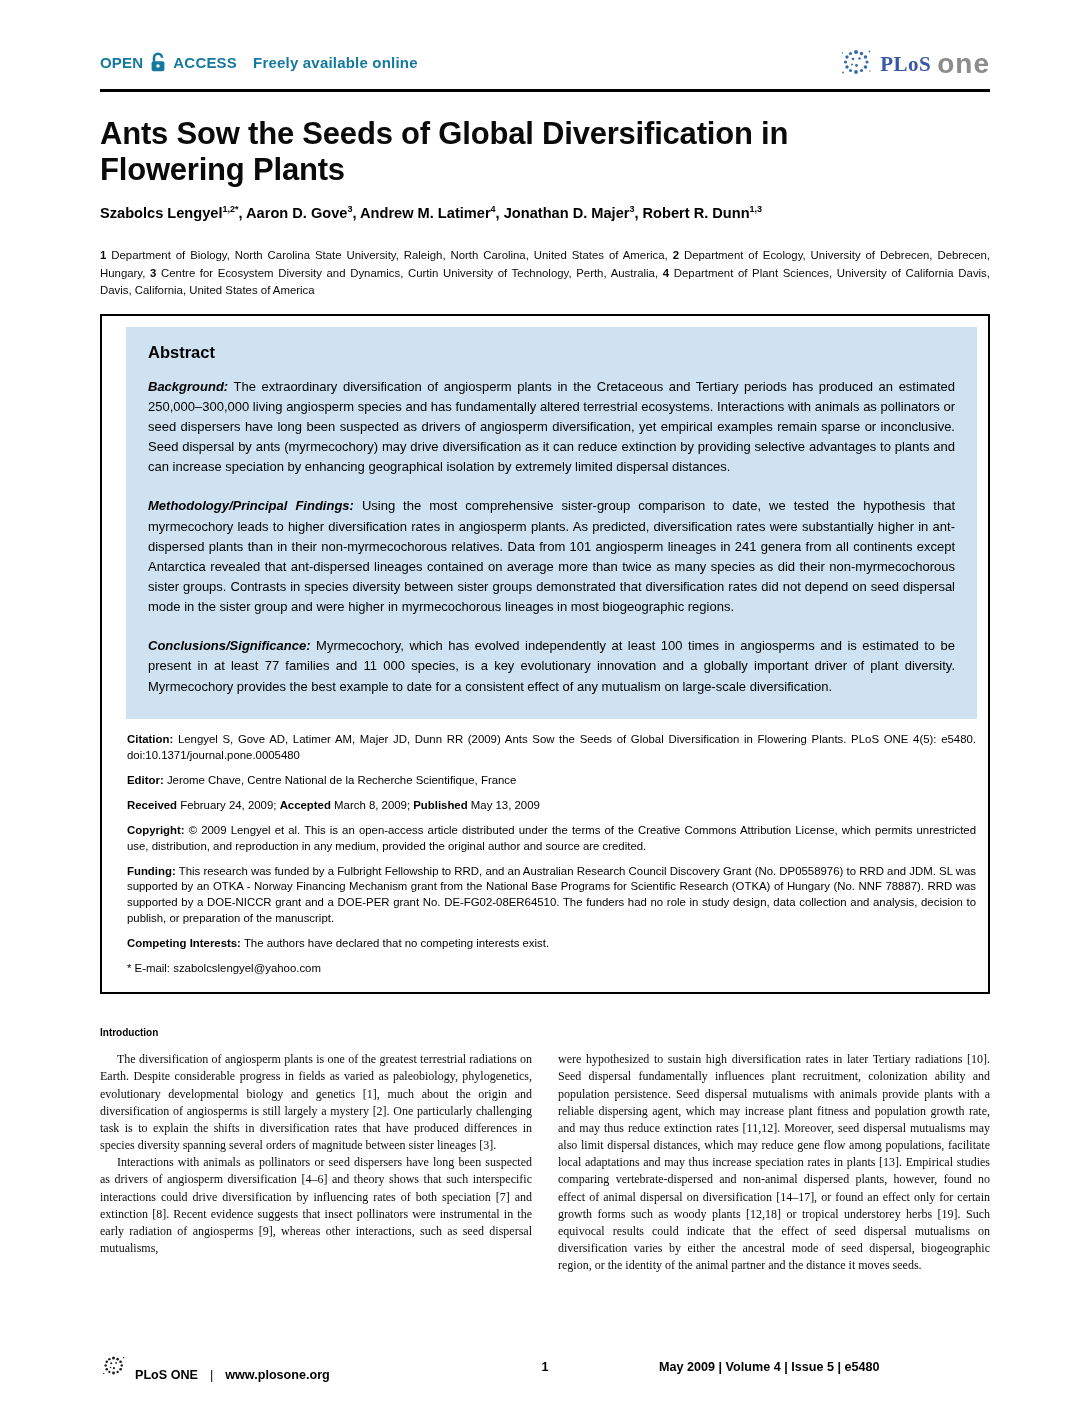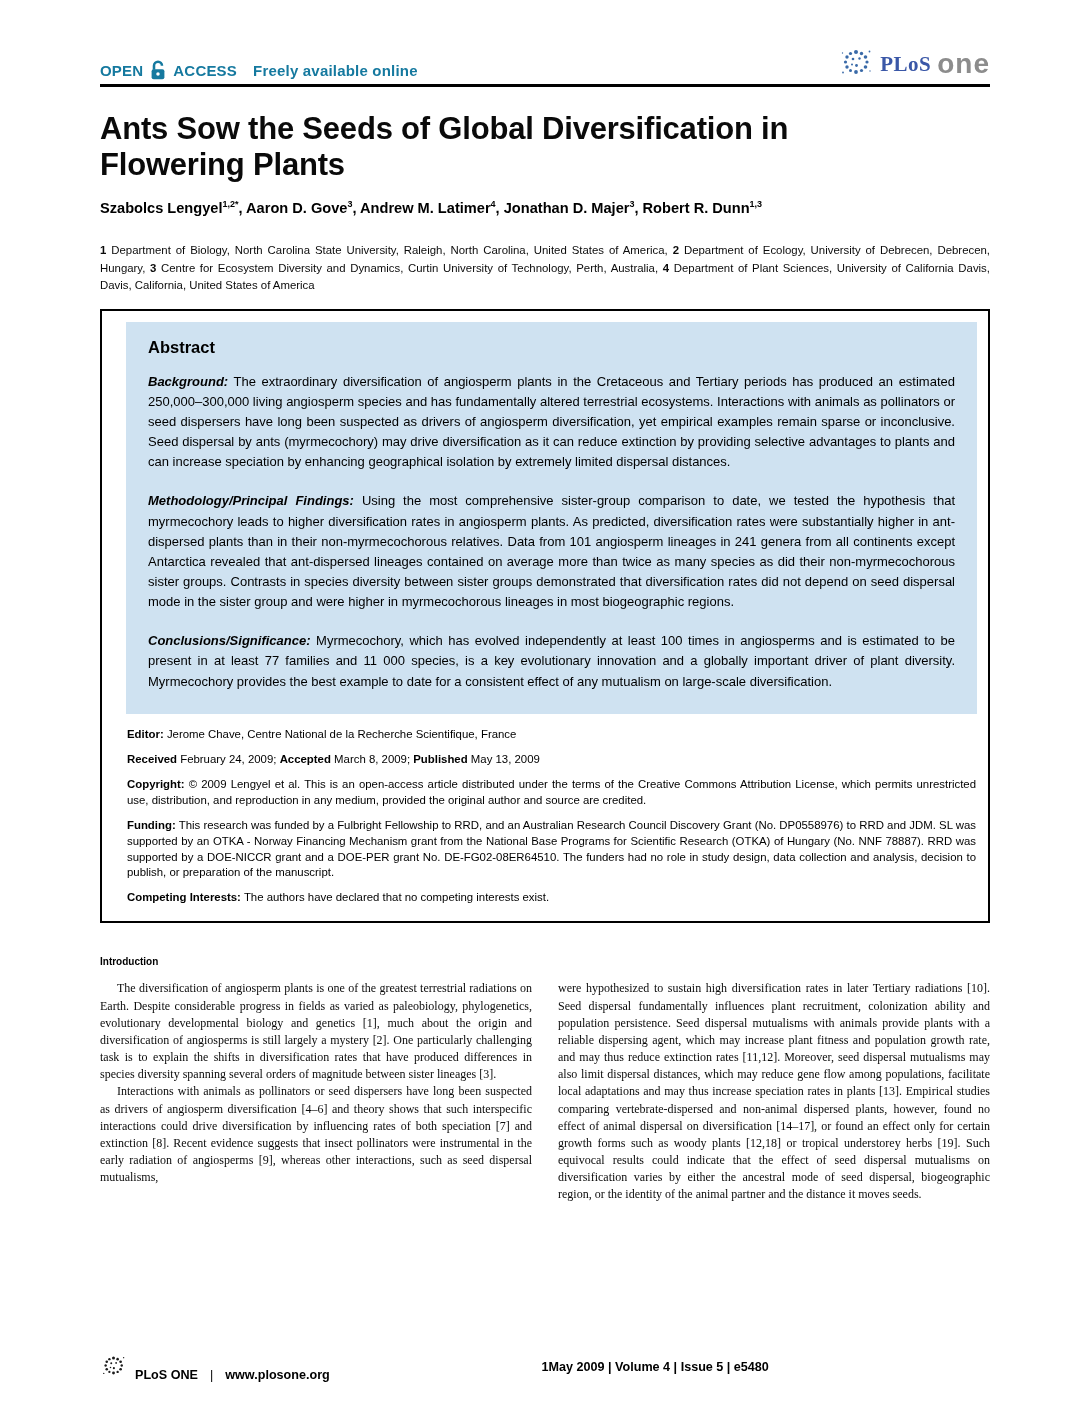--- a/index.html
+++ b/index.html
@@ -8,21 +8,21 @@
     width:1089px; height:1406px; overflow:hidden;
     font-family:"Liberation Sans", sans-serif; color:#000;
   }
   .page {
     width:1089px; height:1406px;
     padding:44px 99px 24px 100px;
     display:flex; flex-direction:column;
   }
 
   
-  .header-row { display:flex; justify-content:space-between; align-items:flex-end; }
+  .header-row { display:flex; justify-content:space-between; align-items:center; padding-bottom:5px; }
   .oa-line { display:flex; align-items:center; gap:5px; color:#15799f; font-weight:bold; font-size:15px; letter-spacing:0.2px; padding-bottom:3px; }
   .oa-line .lock { margin:0 2px; display:inline-flex; }
   .logo { display:flex; align-items:center; gap:6px; }
   .logo .plos { font-family:"Liberation Serif", serif; font-weight:bold; font-size:21px; color:#3a57a7; letter-spacing:0.5px; }
   .logo .one  { font-family:"Liberation Sans", sans-serif; font-weight:bold; font-size:28px; color:#8c8c8c; letter-spacing:1px; }
   .rule { height:3px; background:#000; }
 
   
   .title {
     margin-top:24px; font-size:31px; font-weight:bold; line-height:1.17;
@@ -53,21 +53,21 @@
   .col p {
     font-family:"Liberation Serif", serif; font-size:12px; line-height:1.43;
     text-align:justify; color:#0a0a0a;
   }
   .col p.indent { text-indent:17px; }
 
   
   .footer { margin-top:auto; display:flex; align-items:center; font-size:12.6px; font-weight:bold; }
   .footer .fleft  { flex:1 1 0; display:flex; align-items:flex-end; gap:8px; }
   .footer .fmid   { flex:0 0 auto; }
-  .footer .fright { flex:1 1 0; text-align:left; }
+  .footer .fright { flex:1 1 0; text-align:center; }
   .footer .fsep { font-weight:normal; padding:0 4px; }
   .footer a { color:#000; text-decoration:none; }
 </style>
 </head>
 <body>
 
 <div class="page">
 
   <div class="header-row">
     <div class="oa-line">
@@ -135,25 +135,27 @@
 
   <div class="absbox">
     <div class="abstract-panel">
       <h2>Abstract</h2>
       <p><span class="sec-label">Background:</span> <span>The extraordinary diversification of angiosperm plants in the Cretaceous and Tertiary periods has produced an estimated 250,000–300,000 living angiosperm species and has fundamentally altered terrestrial ecosystems. Interactions with animals as pollinators or seed dispersers have long been suspected as drivers of angiosperm diversification, yet empirical examples remain sparse or inconclusive. Seed dispersal by ants (myrmecochory) may drive diversification as it can reduce extinction by providing selective advantages to plants and can increase speciation by enhancing geographical isolation by extremely limited dispersal distances.</span></p>
       <p><span class="sec-label">Methodology/Principal Findings:</span> <span>Using the most comprehensive sister-group comparison to date, we tested the hypothesis that myrmecochory leads to higher diversification rates in angiosperm plants. As predicted, diversification rates were substantially higher in ant-dispersed plants than in their non-myrmecochorous relatives. Data from 101 angiosperm lineages in 241 genera from all continents except Antarctica revealed that ant-dispersed lineages contained on average more than twice as many species as did their non-myrmecochorous sister groups. Contrasts in species diversity between sister groups demonstrated that diversification rates did not depend on seed dispersal mode in the sister group and were higher in myrmecochorous lineages in most biogeographic regions.</span></p>
       <p><span class="sec-label">Conclusions/Significance:</span> <span>Myrmecochory, which has evolved independently at least 100 times in angiosperms and is estimated to be present in at least 77 families and 11 000 species, is a key evolutionary innovation and a globally important driver of plant diversity. Myrmecochory provides the best example to date for a consistent effect of any mutualism on large-scale diversification.</span></p>
     </div>
 
     <div class="metadata">
+      <p><b>Citation:</b> <span>Lengyel S, Gove AD, Latimer AM, Majer JD, Dunn RR (2009) Ants Sow the Seeds of Global Diversification in Flowering Plants. PLoS ONE 4(5): e5480. doi:10.1371/journal.pone.0005480</span></p>
       <p><b>Editor:</b> <span>Jerome Chave, Centre National de la Recherche Scientifique, France</span></p>
       <p><b>Received</b> <span>February 24, 2009;</span> <b>Accepted</b> <span>March 8, 2009;</span> <b>Published</b> <span>May 13, 2009</span></p>
       <p><b>Copyright:</b> <span>© 2009 Lengyel et al. This is an open-access article distributed under the terms of the Creative Commons Attribution License, which permits unrestricted use, distribution, and reproduction in any medium, provided the original author and source are credited.</span></p>
       <p><b>Funding:</b> <span>This research was funded by a Fulbright Fellowship to RRD, and an Australian Research Council Discovery Grant (No. DP0558976) to RRD and JDM. SL was supported by an OTKA - Norway Financing Mechanism grant from the National Base Programs for Scientific Research (OTKA) of Hungary (No. NNF 78887). RRD was supported by a DOE-NICCR grant and a DOE-PER grant No. DE-FG02-08ER64510. The funders had no role in study design, data collection and analysis, decision to publish, or preparation of the manuscript.</span></p>
       <p><b>Competing Interests:</b> <span>The authors have declared that no competing interests exist.</span></p>
+      <p><span>* E-mail:</span> <a href="#" class="email-link">szabolcslengyel@yahoo.com</a></p>
     </div>
   </div>
 
   <h2 class="intro-heading">Introduction</h2>
   <div class="columns">
     <div class="col">
       <p class="indent">The diversification of angiosperm plants is one of the greatest terrestrial radiations on Earth. Despite considerable progress in fields as varied as paleobiology, phylogenetics, evolutionary developmental biology and genetics [1], much about the origin and diversification of angiosperms is still largely a mystery [2]. One particularly challenging task is to explain the shifts in diversification rates that have produced differences in species diversity spanning several orders of magnitude between sister lineages [3].</p>
       <p class="indent">Interactions with animals as pollinators or seed dispersers have long been suspected as drivers of angiosperm diversification [4–6] and theory shows that such interspecific interactions could drive diversification by influencing rates of both speciation [7] and extinction [8]. Recent evidence suggests that insect pollinators were instrumental in the early radiation of angiosperms [9], whereas other interactions, such as seed dispersal mutualisms,</p>
     </div>
     <div class="col">

